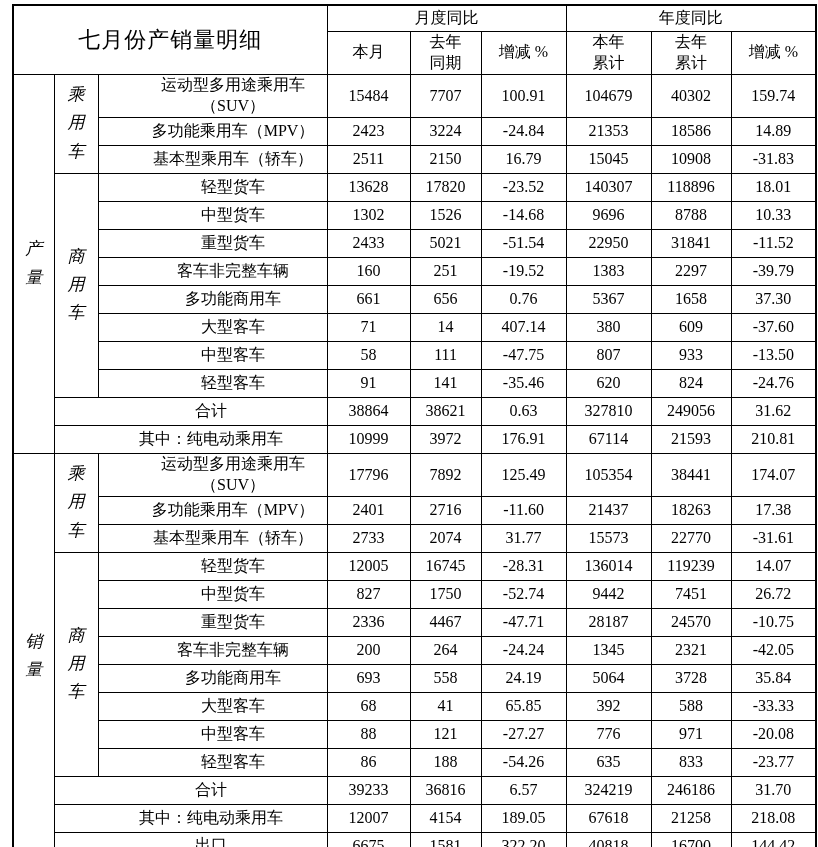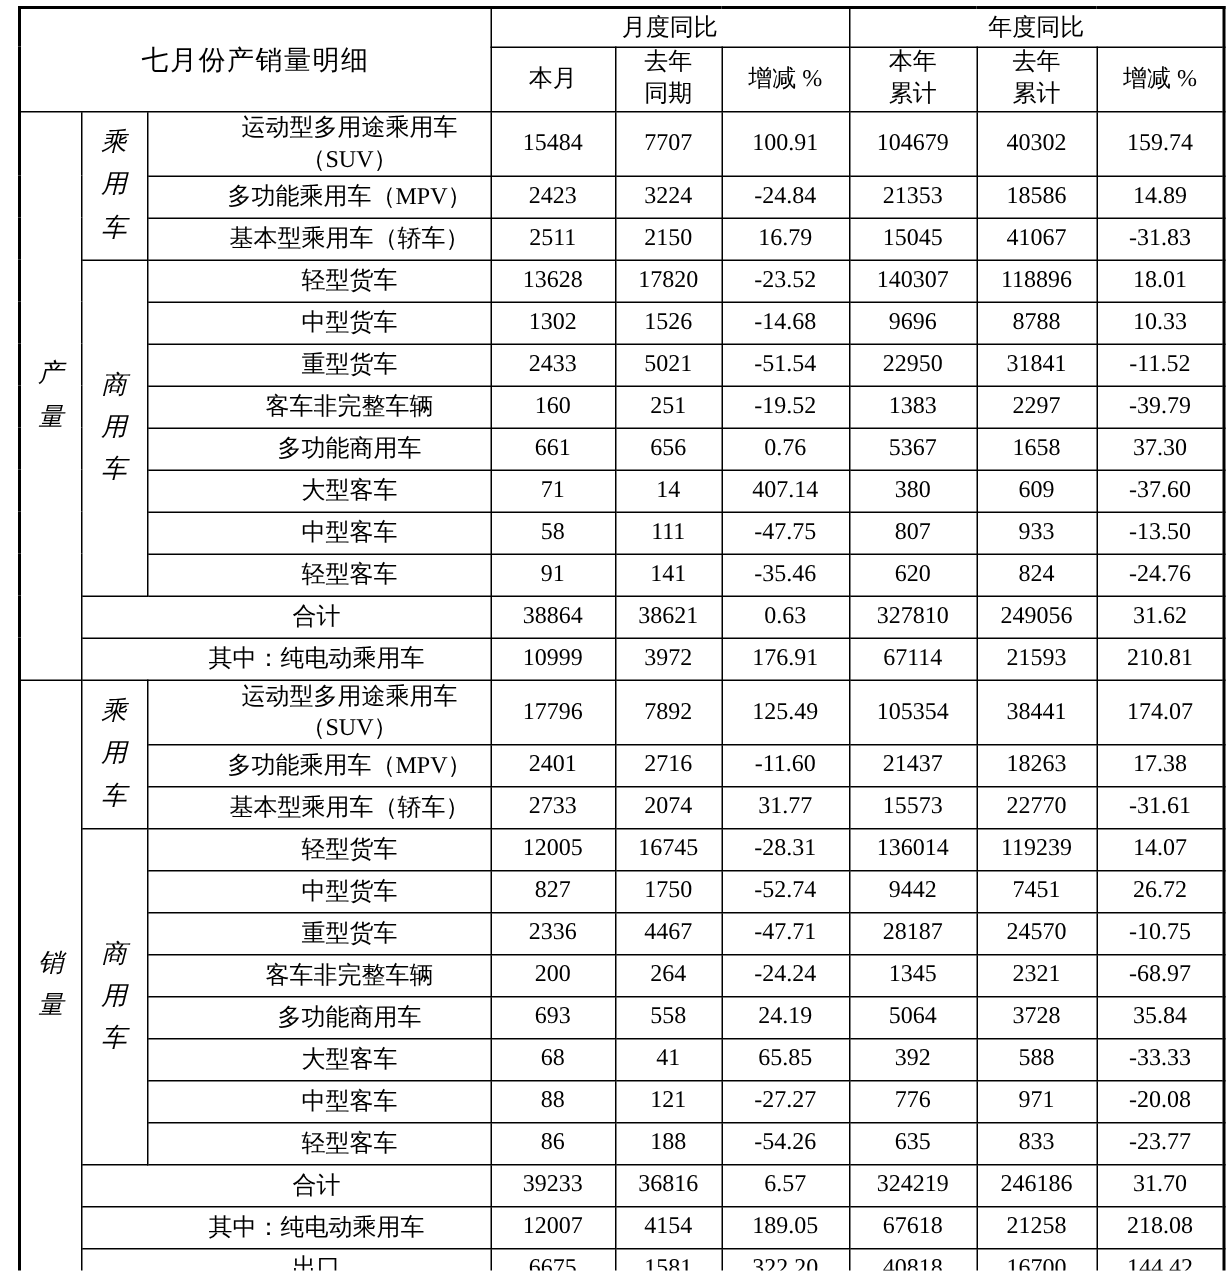--- a/index.html
+++ b/index.html
@@ -21,21 +21,21 @@
     padding:0 2px;
     text-align:center;
     vertical-align:middle;
     font-weight:normal;
     font-size:16px;
     overflow:hidden;
   }
   thead tr.groups-row{height:26px;}
   thead tr.cols-row{height:43px;margin-top:48px;}
   tbody tr{height:28px;}
-  th.title-cell{font-size:18px;letter-spacing:1px;}
+  th.title-cell{font-size:22px;letter-spacing:1px;}
   .two-line{display:inline-block;width:2.2em;word-break:break-all;line-height:1.3em;}
   .vtext{display:inline-block;width:1.1em;word-break:break-all;line-height:1.65em;font-size:17px;font-style:italic;}
   td.row-label{font-size:16px;padding-left:43px;}
   td.num{font-size:16px;}
 </style>
 </head>
 <body>
 
 <table>
   <colgroup>
@@ -84,21 +84,21 @@
         <td class="num">21353</td>
         <td class="num">18586</td>
         <td class="num">14.89</td>
       </tr>
       <tr>
         <td class="row-label">基本型乘用车（轿车）</td>
         <td class="num">2511</td>
         <td class="num">2150</td>
         <td class="num">16.79</td>
         <td class="num">15045</td>
-        <td class="num">41067</td>
+        <td class="num">10908</td>
         <td class="num">-31.83</td>
       </tr>
       <tr>
         <th rowspan="8"><span class="vtext">商用车</span></th>
         <td class="row-label">轻型货车</td>
         <td class="num">13628</td>
         <td class="num">17820</td>
         <td class="num">-23.52</td>
         <td class="num">140307</td>
         <td class="num">118896</td>
@@ -242,21 +242,21 @@
         <td class="num">24570</td>
         <td class="num">-10.75</td>
       </tr>
       <tr>
         <td class="row-label">客车非完整车辆</td>
         <td class="num">200</td>
         <td class="num">264</td>
         <td class="num">-24.24</td>
         <td class="num">1345</td>
         <td class="num">2321</td>
-        <td class="num">-68.97</td>
+        <td class="num">-42.05</td>
       </tr>
       <tr>
         <td class="row-label">多功能商用车</td>
         <td class="num">693</td>
         <td class="num">558</td>
         <td class="num">24.19</td>
         <td class="num">5064</td>
         <td class="num">3728</td>
         <td class="num">35.84</td>
       </tr>

